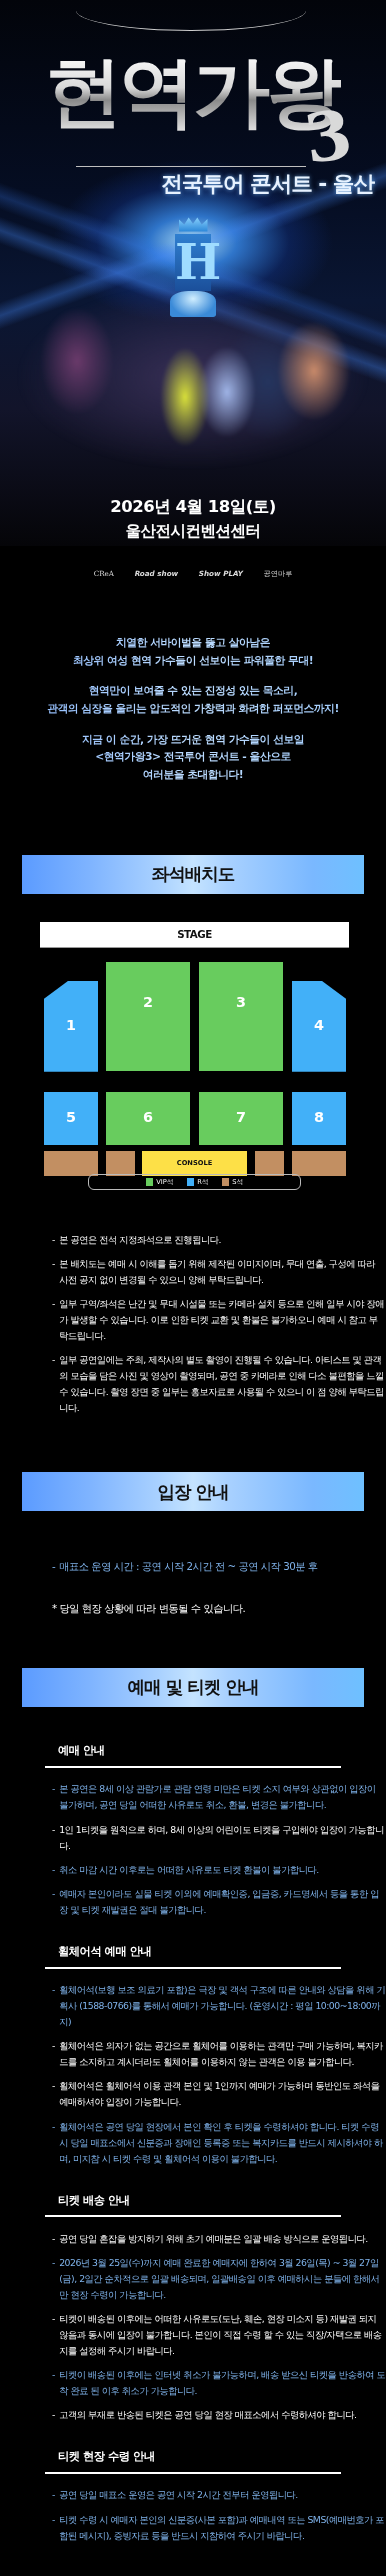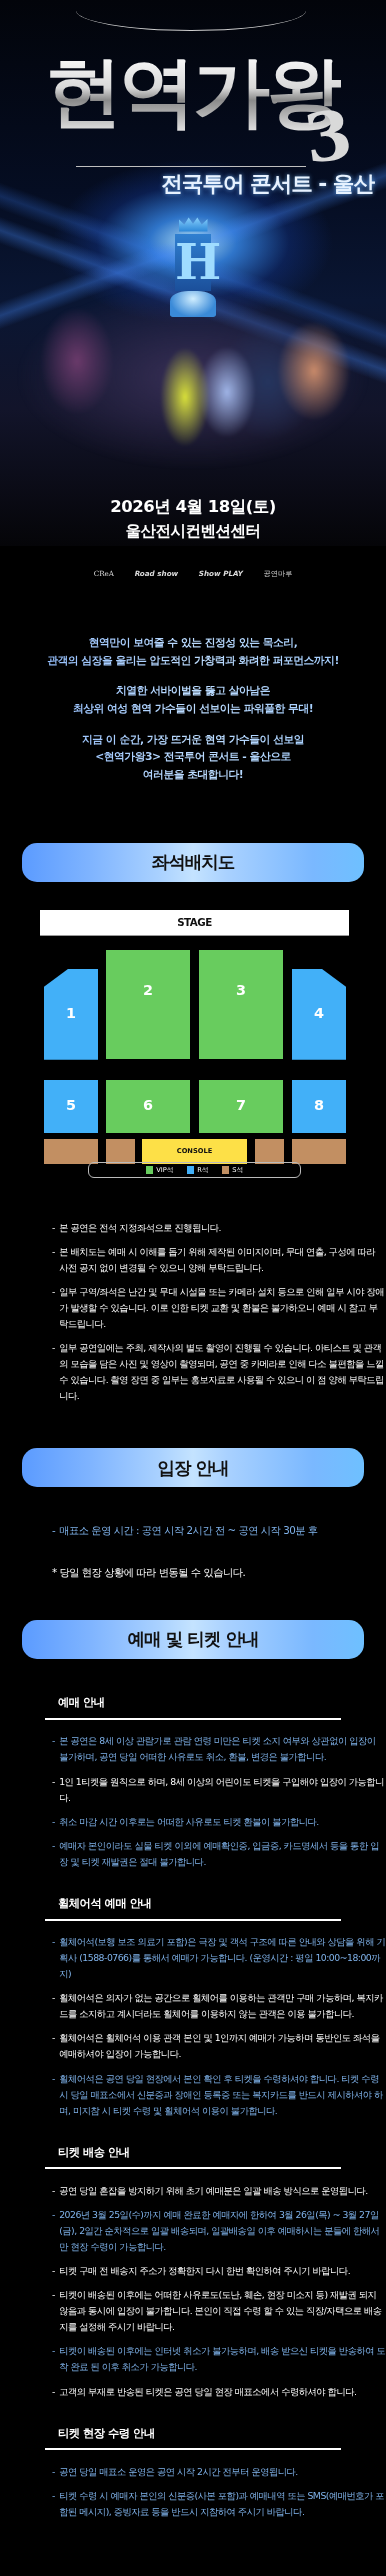--- a/index.html
+++ b/index.html
@@ -46,22 +46,22 @@
   .sponsors { height: 52px; display:flex; justify-content:center; align-items:center; gap:20.6px; padding-top:5.2px; }
   .sponsors span { font: 7.2px/10.3px "DejaVu Sans", sans-serif; color:#ddd; }
   .sponsors .s1 { font-family: "DejaVu Serif", serif; }
   .sponsors .s2 { font-style: italic; font-weight: bold; }
   .sponsors .s3 { font-weight: bold; font-style: italic; }
 
   .intro { text-align:center; padding-top: 36px; padding-bottom: 46px; }
   .intro p { font: bold 10.8px/17.5px "DejaVu Sans", sans-serif; letter-spacing:-0.5px; margin-bottom: 13.4px;
     background: linear-gradient(90deg,#8ab8ff,#bcdcff,#9ecbff); -webkit-background-clip:text; background-clip:text; -webkit-text-fill-color: transparent; color:#a9cdff; }
 
-  .section-header { width: 342px; height: 39px; margin: 0 auto; display:flex; align-items:center; justify-content:center;
-    background: linear-gradient(90deg, #5b9bff 0%, #7fb4ff 20%, #a9d1ff 40%, #c4e3ff 50%, #a9d1ff 60%, #7ab8ff 85%, #6ec0ff 100%); border-radius: 15px; }
+  .section-header { width: 342px; height: 39px; margin: 12px auto; display:flex; align-items:center; justify-content:center;
+    background: linear-gradient(90deg, #5b9bff 0%, #7fb4ff 20%, #a9d1ff 40%, #c4e3ff 50%, #a9d1ff 60%, #7ab8ff 85%, #6ec0ff 100%); }
   .section-header h2 { font: bold 17.5px/20.6px "DejaVu Sans", sans-serif; color:#111; letter-spacing:-1px; }
 
   
   .seatmap { position:relative; width: 386px; height: 252px; margin-top: 28px; }
   .stage { position:absolute; left:40px; top:0; width:309px; height:26px; background:#fff; border-bottom:1px solid #999; display:flex; align-items:center; justify-content:center; }
   .stage span { font: bold 10.3px/12.4px "DejaVu Sans", sans-serif; color:#111; letter-spacing:-0.5px; }
   .blk { position:absolute; display:flex; align-items:center; justify-content:center; font: bold 14.4px/15.5px "DejaVu Sans", sans-serif; color:#fff; }
   .vip { background:#68cc5e; }
   .r { background:#42b0f8; }
   .s { background:#c28f62; }
@@ -114,26 +114,26 @@
 
   <div class="sponsors">
     <span class="s1">CReA</span>
     <span class="s2">Road show</span>
     <span class="s3">Show PLAY</span>
     <span class="s4">공연마루</span>
   </div>
 
   <section class="intro">
     <p>
+      <span>치열한 서바이벌을 뚫고 살아남은</span><br>
+      <span>최상위 여성 현역 가수들이 선보이는 파워풀한 무대!</span>
+    </p>
+    <p>
       <span>현역만이 보여줄 수 있는 진정성 있는 목소리,</span><br>
       <span>관객의 심장을 울리는 압도적인 가창력과 화려한 퍼포먼스까지!</span>
-    </p>
-    <p>
-      <span>치열한 서바이벌을 뚫고 살아남은</span><br>
-      <span>최상위 여성 현역 가수들이 선보이는 파워풀한 무대!</span>
     </p>
     <p>
       <span>지금 이 순간, 가장 뜨거운 현역 가수들이 선보일</span><br>
       <span>&lt;현역가왕3&gt; 전국투어 콘서트 - 울산으로</span><br>
       <span>여러분을 초대합니다!</span>
     </p>
   </section>
 
   <div class="section-header">
     <h2>좌석배치도</h2>
@@ -238,21 +238,20 @@
         <div class="item blue">휠체어석은 공연 당일 현장에서 본인 확인 후 티켓을 수령하셔야 합니다. 티켓 수령 시 당일 매표소에서 신분증과 장애인 등록증 또는 복지카드를 반드시 제시하셔야 하며, 미지참 시 티켓 수령 및 휠체어석 이용이 불가합니다.</div>
       </div>
     </div>
 
     <div class="subsec">
       <div class="sub-title">티켓 배송 안내</div>
       <div class="sub-rule"></div>
       <div class="notes">
         <div class="item white">공연 당일 혼잡을 방지하기 위해 초기 예매분은 일괄 배송 방식으로 운영됩니다.</div>
         <div class="item blue">2026년 3월 25일(수)까지 예매 완료한 예매자에 한하여 3월 26일(목) ~ 3월 27일(금), 2일간 순차적으로 일괄 배송되며, 일괄배송일 이후 예매하시는 분들에 한해서만 현장 수령이 가능합니다.</div>
-        <div class="item white">티켓 구매 전 배송지 주소가 정확한지 다시 한번 확인하여 주시기 바랍니다.</div>
         <div class="item white">티켓이 배송된 이후에는 어떠한 사유로도(도난, 훼손, 현장 미소지 등) 재발권 되지 않음과 동시에 입장이 불가합니다. 본인이 직접 수령 할 수 있는 직장/자택으로 배송지를 설정해 주시기 바랍니다.</div>
         <div class="item blue">티켓이 배송된 이후에는 인터넷 취소가 불가능하며, 배송 받으신 티켓을 반송하여 도착 완료 된 이후 취소가 가능합니다.</div>
         <div class="item white">고객의 부재로 반송된 티켓은 공연 당일 현장 매표소에서 수령하셔야 합니다.</div>
       </div>
     </div>
 
     <div class="subsec">
       <div class="sub-title">티켓 현장 수령 안내</div>
       <div class="sub-rule"></div>
       <div class="notes">

